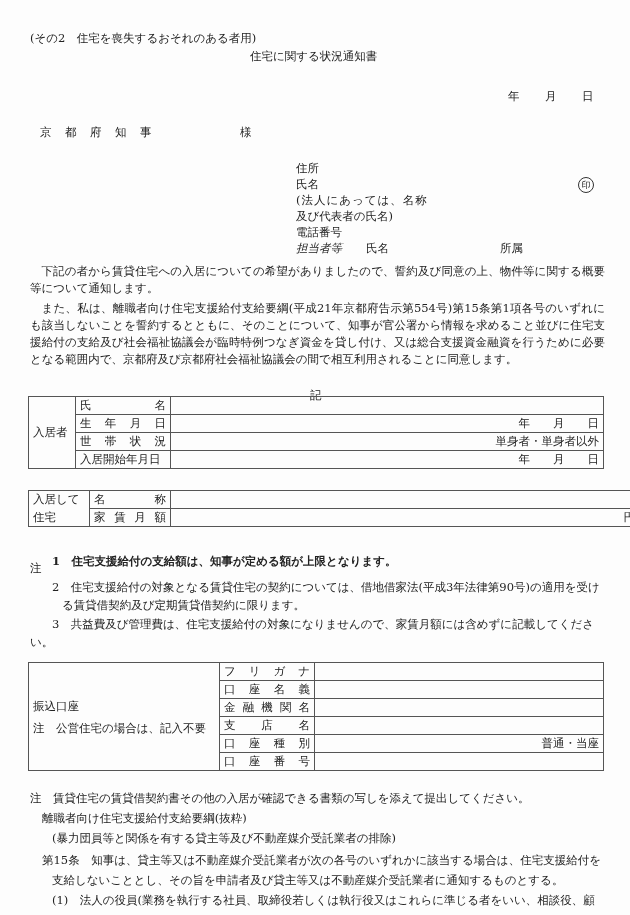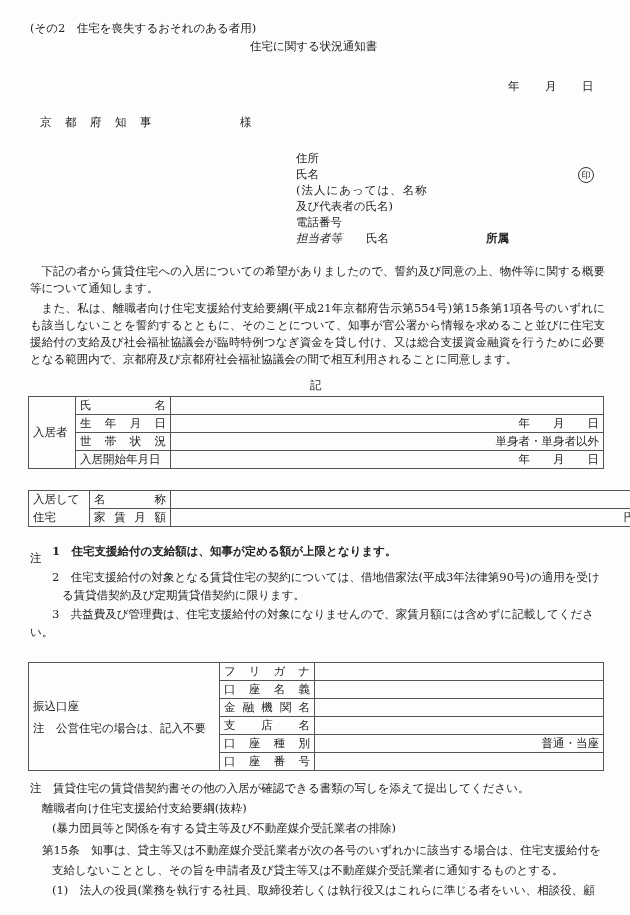--- a/index.html
+++ b/index.html
@@ -1,18 +1,18 @@
 <!DOCTYPE html>
 <html><head>
 <meta charset="utf-8">
 <style>
   html, body { margin:0; padding:0; background:#fdfdfd; }
   body { width:630px; height:915px; position:relative; overflow:hidden;
          font-family:"DejaVu Serif","Liberation Serif",serif; color:#222; font-size:11.5px; }
-  .abs { position:absolute; white-space:nowrap; line-height:16px; }
+  .abs { position:absolute; white-space:nowrap; line-height:16px;margin-top:10px; }
   .para { position:absolute; left:30px; width:575px; line-height:17px; font-size:11.5px; text-align:justify; }
   table.form { position:absolute; border-collapse:collapse; font-size:11.5px; }
   table.form td { border:1px solid #555; padding:0 4px; height:17px; line-height:17px; white-space:nowrap; }
   .spread { display:flex; justify-content:space-between; }
   .center { text-align:right; }
   .seal { display:inline-block; width:14px; height:14px; border:1px solid #333; border-radius:50%;
           font-size:9px; line-height:14px; text-align:center; }
 </style>
 </head>
 <body>
@@ -28,21 +28,21 @@
 <div class="abs" style="left:240px;top:114px;">様</div>
 
 <div class="abs" style="left:296px;top:150px;">住所</div>
 <div class="abs" style="left:296px;top:166px;">氏名</div>
 <div class="abs" style="left:578px;top:166px;"><span class="seal">印</span></div>
 <div class="abs" style="left:296px;top:182px;letter-spacing:1px;">(法人にあっては、名称</div>
 <div class="abs" style="left:296px;top:198px;">及び代表者の氏名)</div>
 <div class="abs" style="left:296px;top:214px;">電話番号</div>
 <div class="abs" style="left:296px;top:230px;font-style:italic;">担当者等</div>
 <div class="abs" style="left:366px;top:230px;">氏名</div>
-<div class="abs" style="left:486px;top:230px;font-weight:bold;">所属</div>
+<div class="abs" style="left:500px;top:230px;">所属</div>
 
 <div class="para" style="top:263px;text-indent:11.5px;">下記の者から賃貸住宅への入居についての希望がありましたので、誓約及び同意の上、物件等に関する概要等について通知します。</div>
 <div class="para" style="top:300px;text-indent:11.5px;">また、私は、離職者向け住宅支援給付支給要綱(平成21年京都府告示第554号)第15条第1項各号のいずれにも該当しないことを誓約するとともに、そのことについて、知事が官公署から情報を求めること並びに住宅支援給付の支給及び社会福祉協議会が臨時特例つなぎ資金を貸し付け、又は総合支援資金融資を行うために必要となる範囲内で、京都府及び京都府社会福祉協議会の間で相互利用されることに同意します。</div>
 <div class="abs" style="left:310px;top:377px;">記</div>
 
 <table class="form" style="left:28px;top:396px;width:576px;">
   <tbody>
       <tr>
     <td rowspan="4" style="width:38px;">入居者</td>
     <td style="width:86px;">

